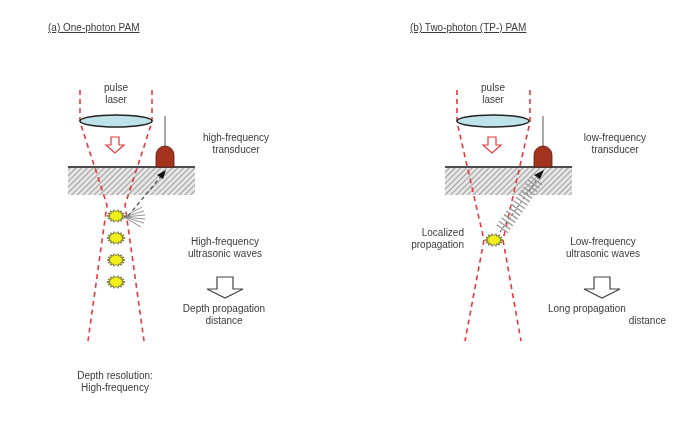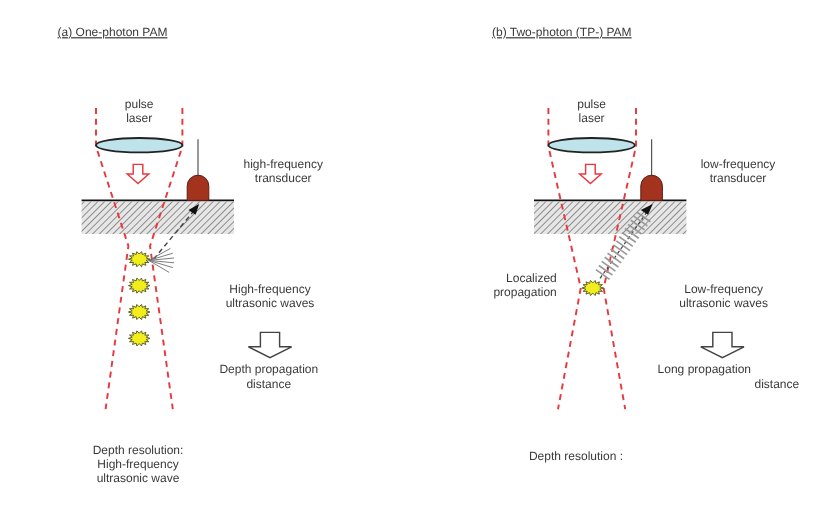--- a/index.html
+++ b/index.html
@@ -96,21 +96,20 @@
   <div>High-frequency</div>
   <div>ultrasonic waves</div>
 </div>
 <div class="lbl" style="left:164px;top:303px;width:120px;">
   <div>Depth propagation</div>
   <div>distance</div>
 </div>
 <div class="lbl" style="left:60px;top:370px;width:110px;text-align:center;">
   <div>Depth resolution:</div>
   <div>High-frequency</div>
-  <div>ultrasonic wave</div>
 </div>
 
 <div class="title" style="left:410px;top:22px;">(b) Two-photon (TP-) PAM</div>
 <div class="lbl" style="left:474px;top:82px;width:38px;">
   <div>pulse</div>
   <div>laser</div>
 </div>
 <div class="lbl" style="left:565px;top:132px;width:100px;">
   <div>low-frequency</div>
   <div>transducer</div>
@@ -121,14 +120,13 @@
 </div>
 <div class="lbl" style="left:548px;top:236px;width:110px;">
   <div>Low-frequency</div>
   <div>ultrasonic waves</div>
 </div>
 <div class="lbl" style="left:548px;top:303px;width:118px;">
   <div style="text-align:left;">Long propagation</div>
   <div style="text-align:right;">distance</div>
 </div>
 <div class="lbl" style="left:420px;top:375px;width:120px;">
-  <div>Depth resolution :</div>
 </div>
 
 </body></html>

